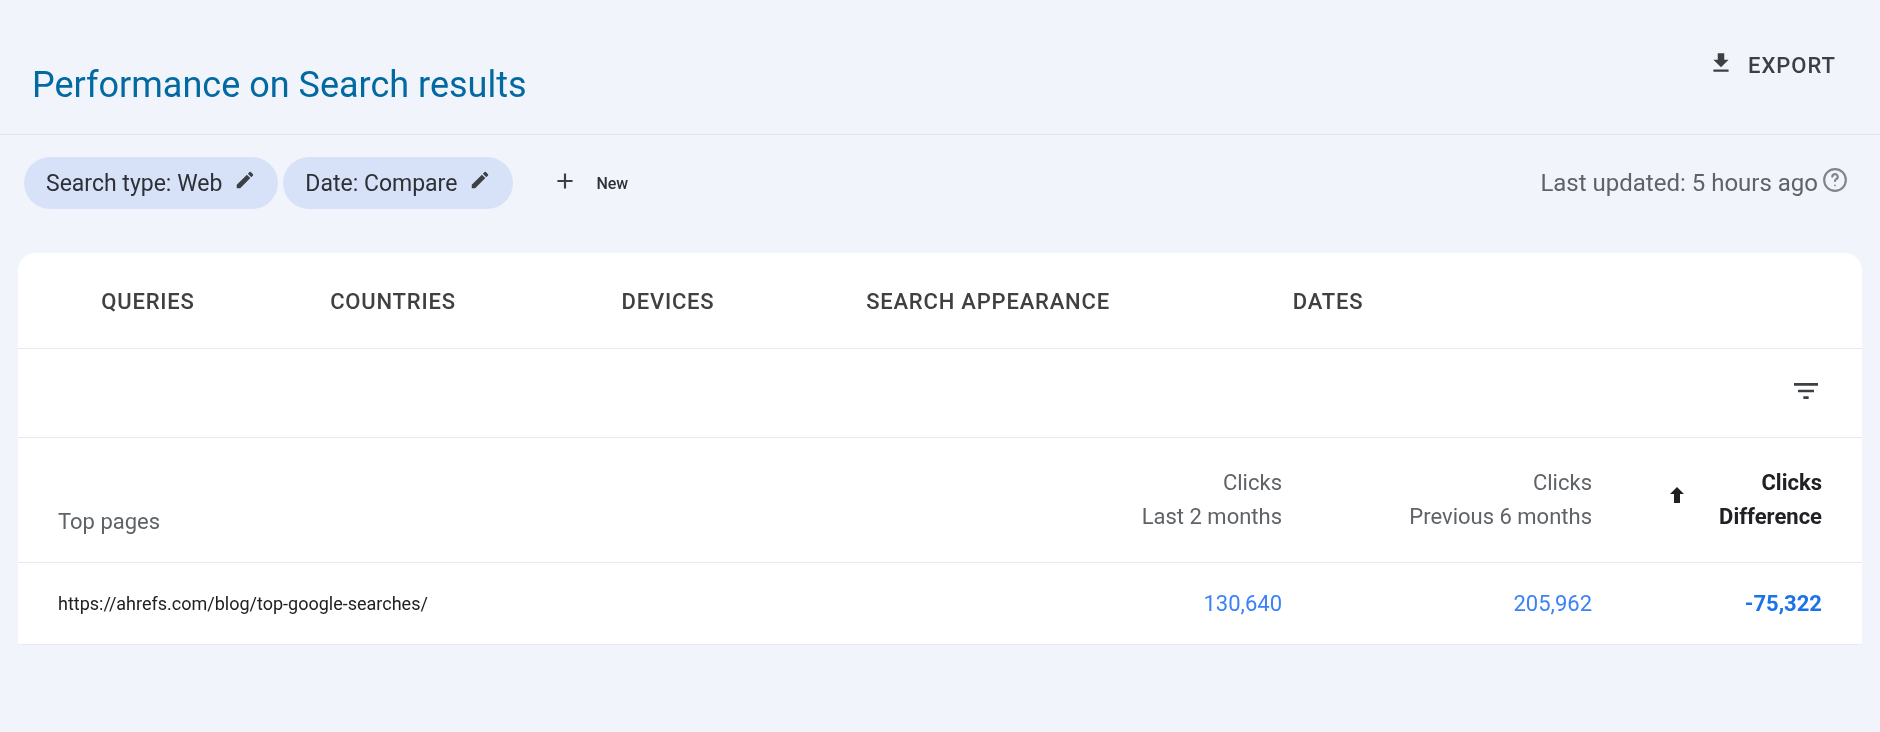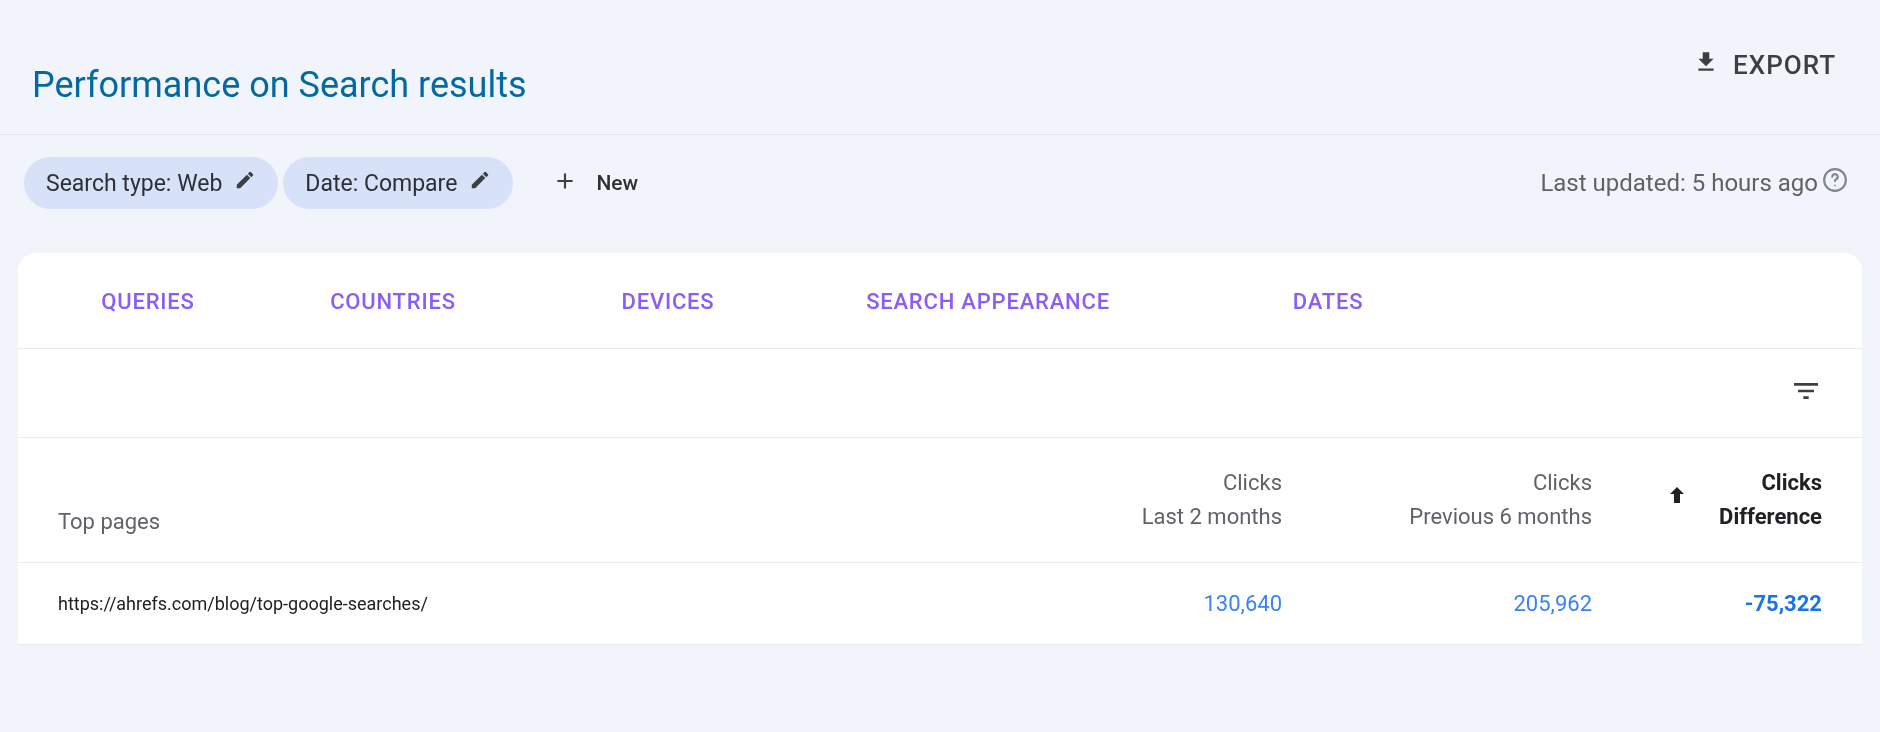--- a/index.html
+++ b/index.html
@@ -22,21 +22,21 @@
   .page-title {
     font-size: 36px;
     font-weight: 400;
     color: #0369a1;
     margin-top: 40px;
   }
   .export-btn {
     display: flex;
     align-items: center;
     gap: 14px;
-    font-size: 26px;
+    font-size: 22px;
     font-weight: 500;
     letter-spacing: 1px;
     color: #3c4043;
     cursor: pointer;
     padding: 8px 12px;
   }
   .export-icon svg {
     width: 26px;
     height: 26px;
     fill: #3c4043;
@@ -70,21 +70,21 @@
   .pencil-icon svg {
     width: 22px;
     height: 22px;
     fill: #3c4043;
   }
   .new-btn {
     display: flex;
     align-items: center;
     gap: 18px;
     padding: 10px 14px;
-    font-size: 21px;
+    font-size: 16px;
     font-weight: 500;
     color: #2d3135;
     cursor: pointer;
     margin-left: 20px;
   }
   .plus-icon svg {
     width: 26px;
     height: 26px;
     fill: #3c4043;
   }
@@ -111,21 +111,21 @@
   .tabs {
     display: flex;
     border-bottom: 1px solid #e8eaed;
   }
   .tab {
     flex: 0 0 auto;
     padding: 36px 0 34px 0;
     font-size: 22px;
     font-weight: 500;
     letter-spacing: 0.8px;
-    color: #8b5cf6;
+    color: #404040;
     cursor: pointer;
     text-align: center;
     position: relative;
   }
   .tab.t-queries   { width: 230px; padding-left: 30px; }
   .tab.t-pages     { width: 190px; }
   .tab.t-countries { width: 290px; }
   .tab.t-devices   { width: 260px; }
   .tab.t-search    { width: 380px; }
   .tab.t-dates     { width: 300px; }

